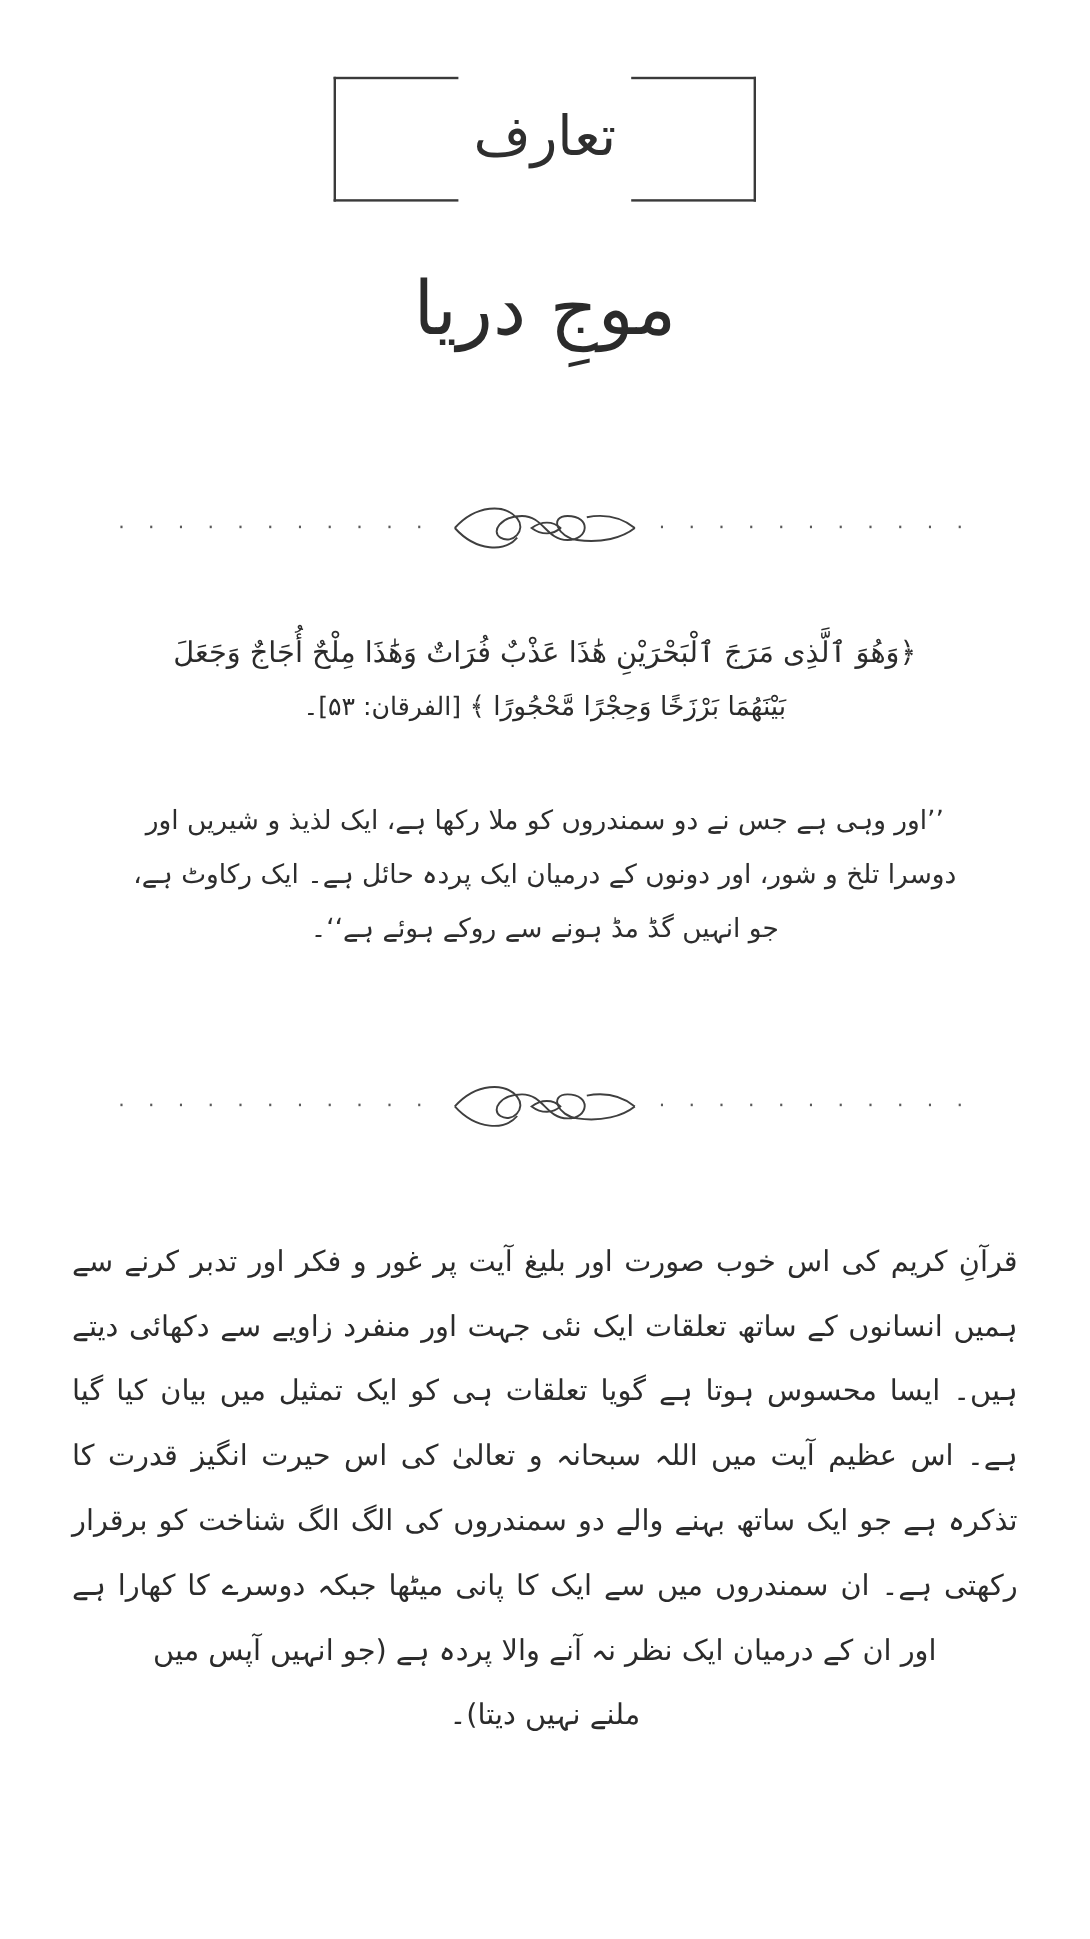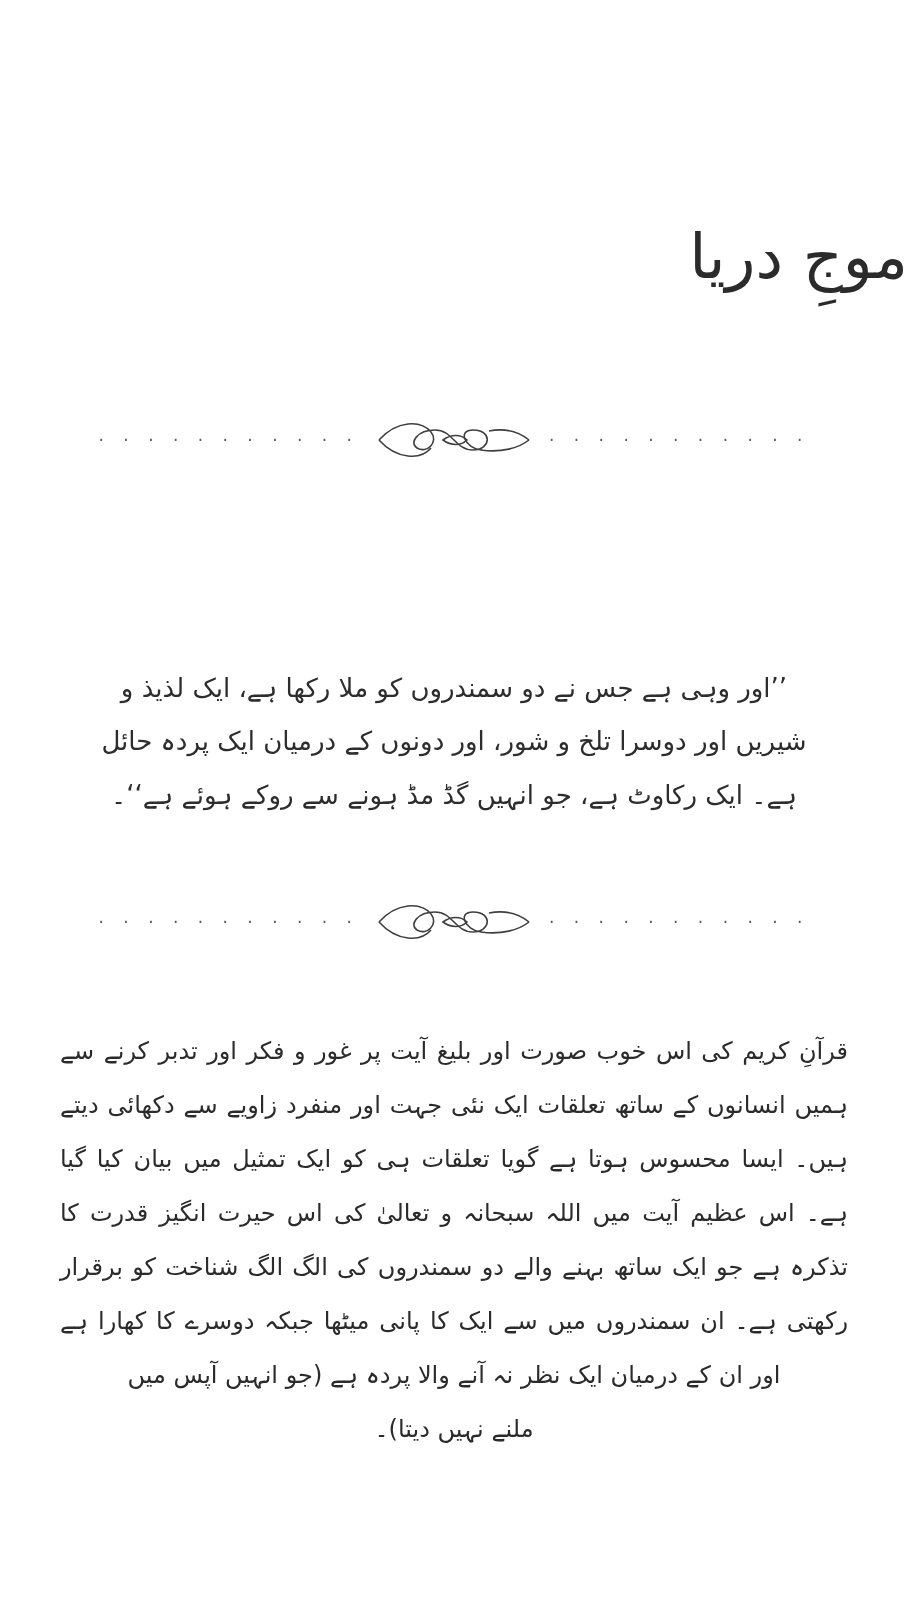--- a/index.html
+++ b/index.html
@@ -66,20 +66,21 @@
     padding-bottom: 6px;
     box-sizing: border-box;
   }
 
   
   .main-title {
     position: absolute;
     top: 215px;
     left: 0;
     right: 0;
+    text-align: center;
     font-size: 62px;
     color: #2b2b2b;
     line-height: 1.35;
   }
 
   
   .ornament {
     position: absolute;
     left: 0;
     right: 0;
@@ -116,21 +117,21 @@
   .ayah .line2 { font-size: 22px; }
   .ayah .ref { font-size: 21px; }
 
   
   .translation {
     position: absolute;
     top: 662px;
     left: 96px;
     right: 96px;
     text-align: center;
-    font-size: 26px;
+    font-size: 22px;
     line-height: 2.05;
     color: #2d2d2d;
   }
 
   
   .body-text {
     position: absolute;
     top: 1024px;
     left: 60px;
     right: 60px;
@@ -145,36 +146,54 @@
     display: block;
     text-align: right;
     text-align-last: center;
   }
 </style>
 </head>
 <body>
 
 <div class="page">
 
+  <div class="header-wrap">
+    <div class="header-box">
+      <span class="hb-line hb-right"></span>
+      <span class="hb-line hb-left"></span>
+      <span class="hb-line hb-top-r"></span>
+      <span class="hb-line hb-top-l"></span>
+      <span class="hb-line hb-bot-r"></span>
+      <span class="hb-line hb-bot-l"></span>
+      <div class="header-title">تعارف</div>
+    </div>
+  </div>
 
   <div class="main-title">موجِ دریا</div>
 
   <div class="ornament ornament-top">
     <span class="orn-dots">· · · · · · · · · · ·</span>
     <span class="orn-swirl">
       <svg width="170" height="52" viewBox="0 0 170 52" fill="none" stroke="#3f3f3f" stroke-width="1.6">
         <path d="M10 26 C 28 6, 52 6, 62 18 C 70 28, 58 40, 48 34 C 40 29, 48 16, 66 16 C 84 16, 86 36, 104 36 C 122 36, 124 16, 104 16 C 88 16, 96 34, 112 36 C 132 39, 150 34, 160 26"></path>
         <path d="M10 26 C 28 46, 52 46, 62 34"></path>
         <path d="M160 26 C 150 18, 136 14, 120 17"></path>
         <path d="M74 26 C 82 20, 92 20, 98 26 C 92 32, 82 32, 74 26 Z"></path>
       </svg>
     </span>
     <span class="orn-dots">· · · · · · · · · · ·</span>
   </div>
 
+  <div class="ayah">
+    <div class="line1">﴿وَهُوَ ٱلَّذِى مَرَجَ ٱلْبَحْرَيْنِ هَٰذَا عَذْبٌ فُرَاتٌ وَهَٰذَا مِلْحٌ أُجَاجٌ وَجَعَلَ</div>
+    <div class="line2">
+      <span>بَيْنَهُمَا بَرْزَخًا وَحِجْرًا مَّحْجُورًا ﴾</span>
+      <span class="ref">[الفرقان: ۵۳]۔</span>
+    </div>
+  </div>
 
   <div class="translation">’’اور وہی ہے جس نے دو سمندروں کو ملا رکھا ہے، ایک لذیذ و شیریں اور دوسرا تلخ و شور، اور دونوں کے درمیان ایک پردہ حائل ہے۔ ایک رکاوٹ ہے، جو انہیں گڈ مڈ ہونے سے روکے ہوئے ہے‘‘۔</div>
 
   <div class="ornament ornament-bottom">
     <span class="orn-dots">· · · · · · · · · · ·</span>
     <span class="orn-swirl">
       <svg width="170" height="52" viewBox="0 0 170 52" fill="none" stroke="#3f3f3f" stroke-width="1.6">
         <path d="M10 26 C 28 6, 52 6, 62 18 C 70 28, 58 40, 48 34 C 40 29, 48 16, 66 16 C 84 16, 86 36, 104 36 C 122 36, 124 16, 104 16 C 88 16, 96 34, 112 36 C 132 39, 150 34, 160 26"></path>
         <path d="M10 26 C 28 46, 52 46, 62 34"></path>
         <path d="M160 26 C 150 18, 136 14, 120 17"></path>

